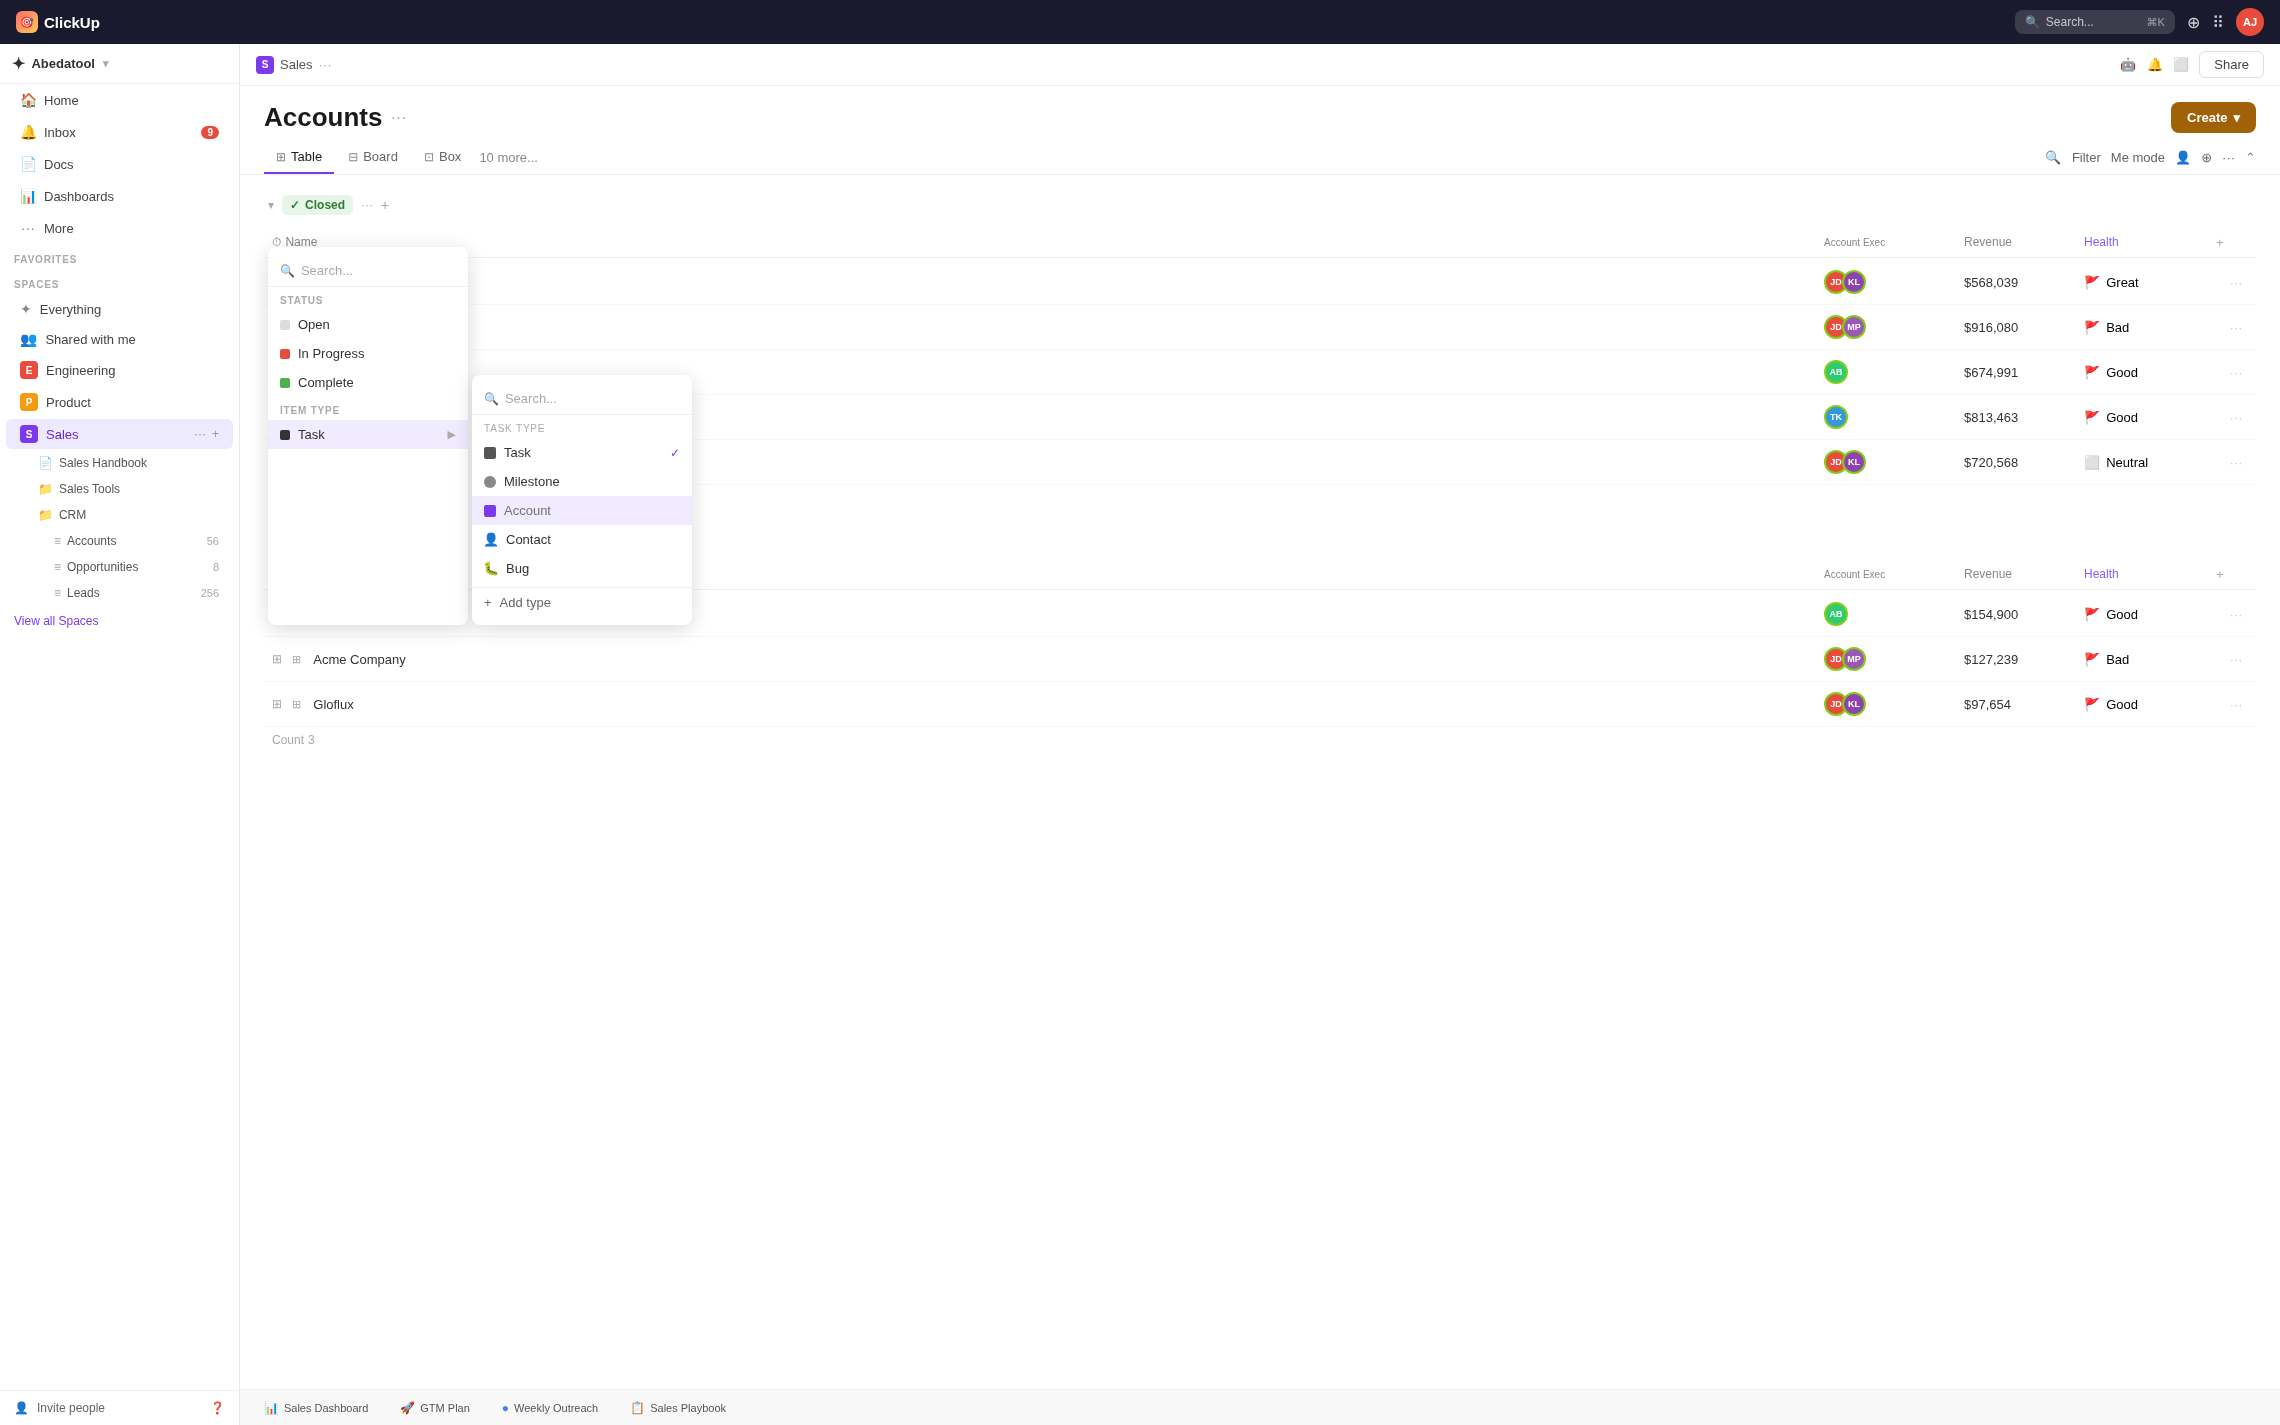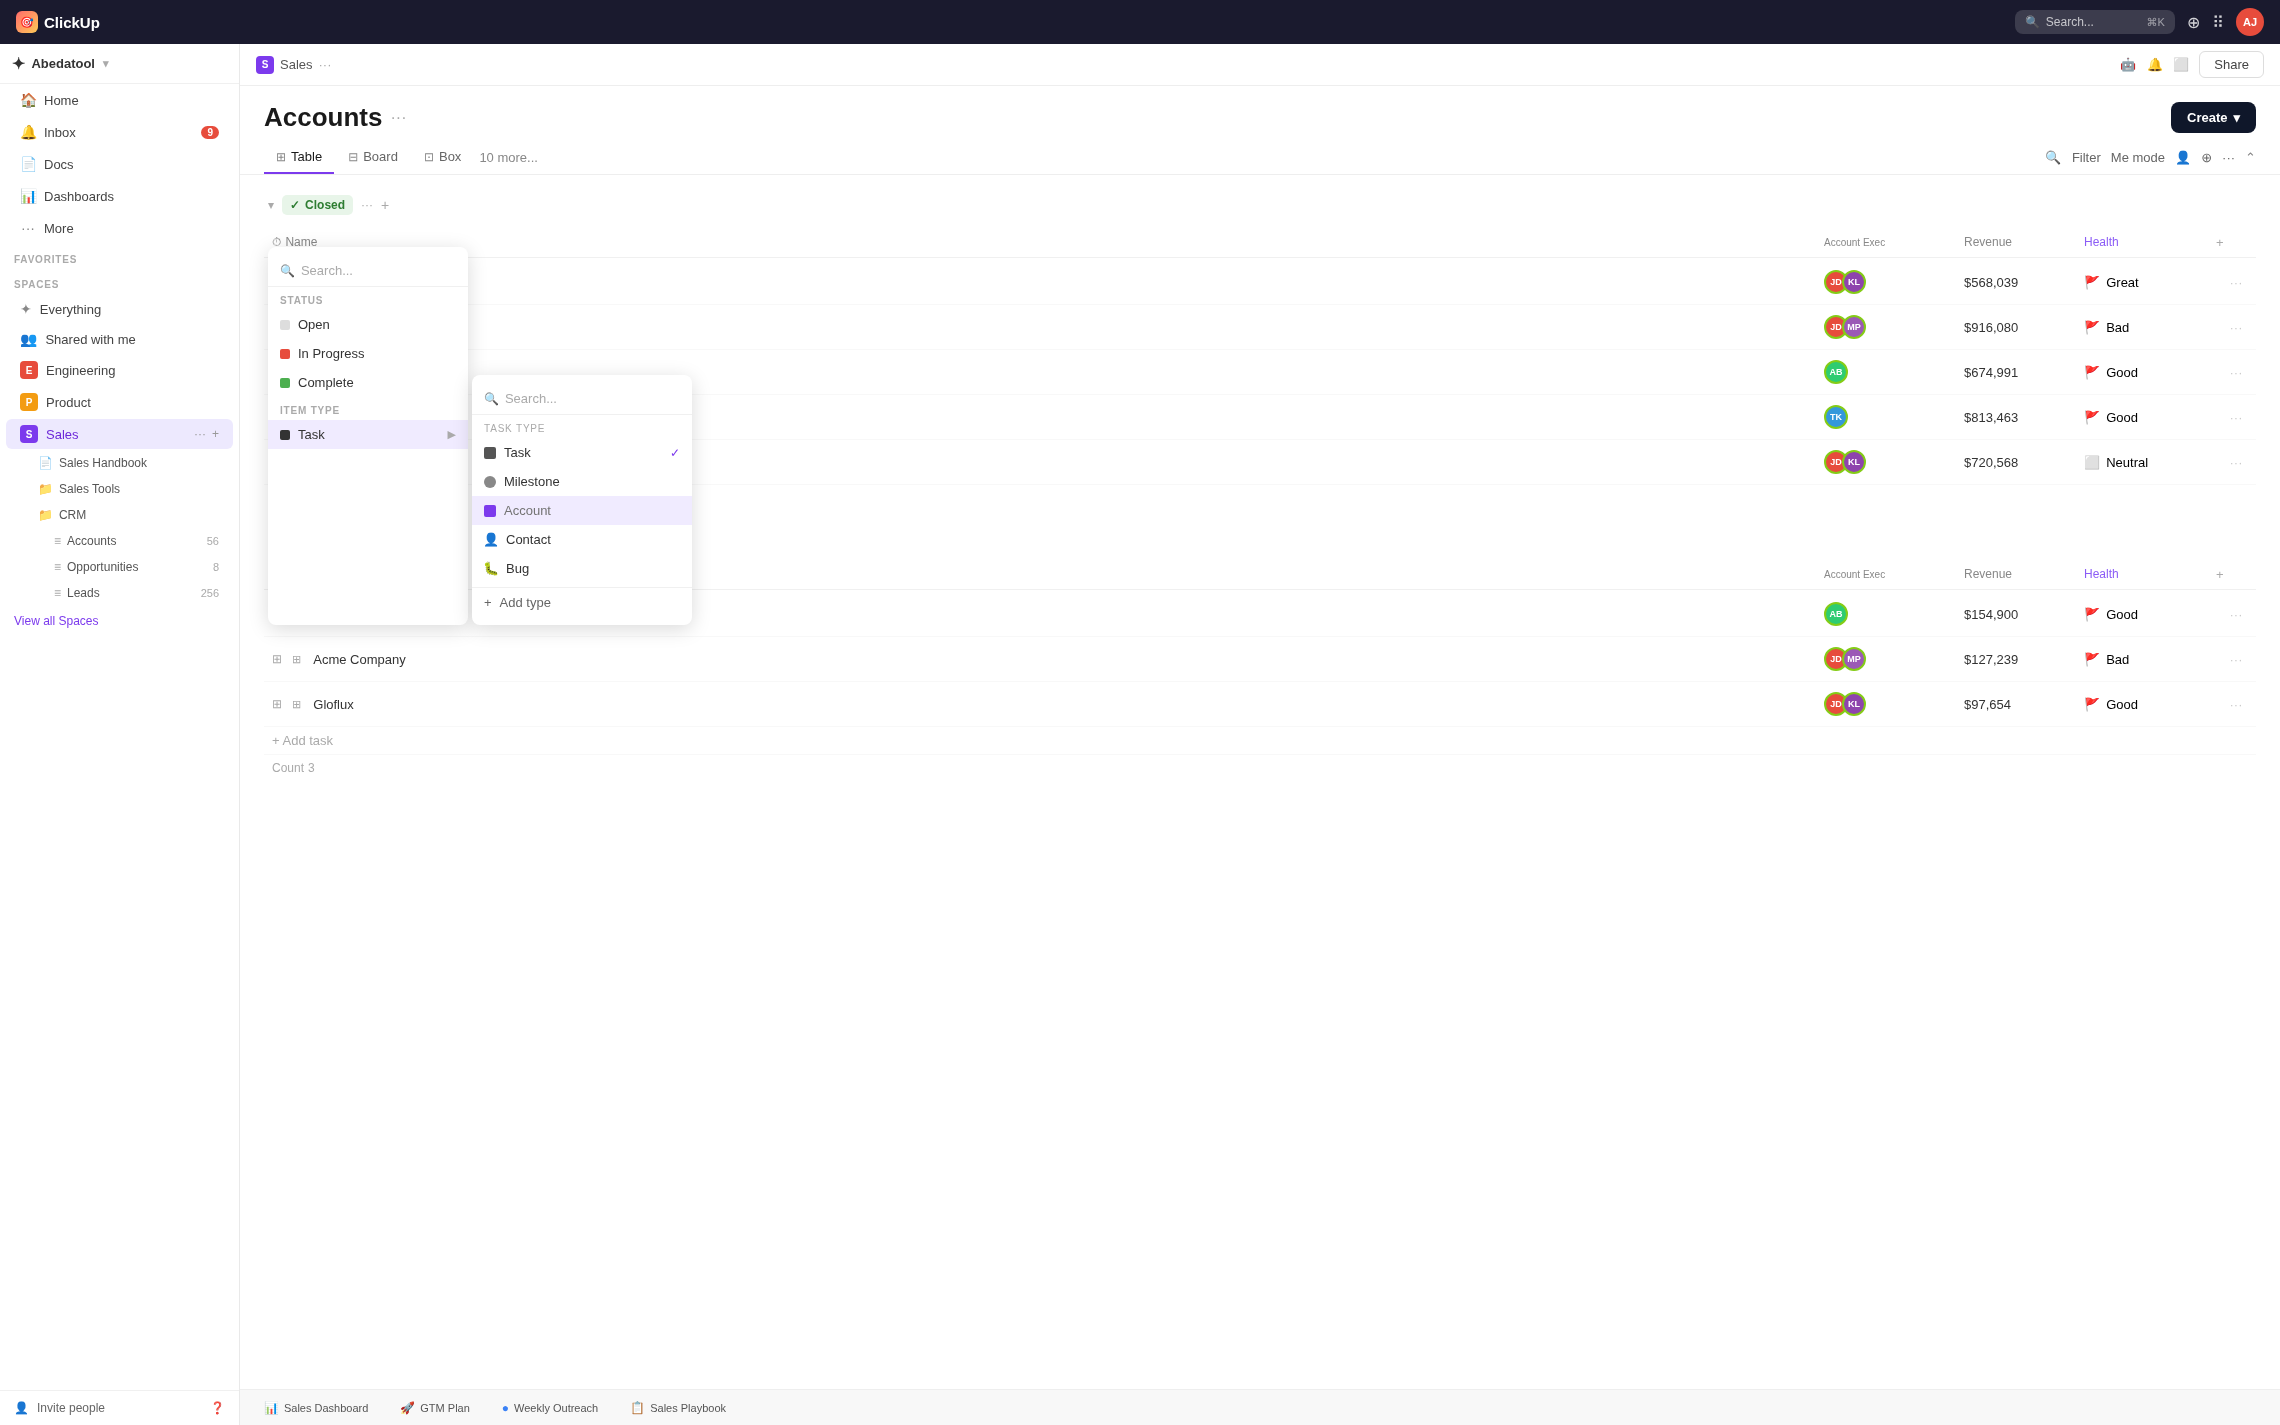--- a/index.html
+++ b/index.html
@@ -56,21 +56,21 @@
     .breadcrumb-item .space-badge { width: 18px; height: 18px; border-radius: 4px; background: #7c3aed; display: flex; align-items: center; justify-content: center; color: #fff; font-size: 10px; font-weight: 700; }
     .breadcrumb-dots { color: #aaa; cursor: pointer; font-size: 13px; }
     .breadcrumb-actions { margin-left: auto; display: flex; align-items: center; gap: 10px; }
     .share-btn { background: #fff; border: 1px solid #ddd; border-radius: 6px; padding: 5px 14px; font-size: 13px; cursor: pointer; color: #444; }
 
     
     .page-header { padding: 16px 24px 0; }
     .page-title-row { display: flex; align-items: center; gap: 8px; margin-bottom: 8px; }
     .page-title { font-size: 26px; font-weight: 700; color: #1a1a1a; }
     .page-title-dots { color: #aaa; font-size: 16px; cursor: pointer; }
-    .create-btn { margin-left: auto; background: #0f172a; color: #fff; border: none; border-radius: 8px; padding: 8px 16px; font-size: 13px; font-weight: 600; cursor: pointer; display: flex; align-items: center; gap: 6px; }
+    .create-btn { margin-left: auto; background: #a16207; color: #fff; border: none; border-radius: 8px; padding: 8px 16px; font-size: 13px; font-weight: 600; cursor: pointer; display: flex; align-items: center; gap: 6px; }
     .add-description { color: #aaa; font-size: 13px; cursor: pointer; margin-bottom: 12px; }
 
     
     .tabs-bar { display: flex; align-items: center; padding: 0 24px; border-bottom: 1px solid #eee; gap: 2px; }
     .tab-item { display: flex; align-items: center; gap: 5px; padding: 8px 12px; color: #666; font-size: 13px; cursor: pointer; border-bottom: 2px solid transparent; }
     .tab-item.active { color: #1a1a1a; border-bottom-color: #7c3aed; font-weight: 500; }
     .tab-item .tab-icon { font-size: 12px; color: #888; }
     .tab-more { color: #888; font-size: 13px; cursor: pointer; margin-left: 4px; }
     .tabs-right { margin-left: auto; display: flex; align-items: center; gap: 10px; color: #666; font-size: 13px; }
     .tabs-right span { cursor: pointer; }
@@ -512,23 +512,20 @@
           </div>
         </div>
         <div class="row-revenue">$97,654</div>
         <div class="row-health">
           <span style="color:#2ecc71;">🚩</span>
           <span>Good</span>
         </div>
         <div class="row-actions">···</div>
       </div>
 
-      <div class="table-row" style="color:#aaa; font-size:13px; padding: 6px 8px;">
-        <span>+ Add task</span>
-      </div>
 
       <div class="count-row">
         <span>Count</span>
         <span>3</span>
       </div>
 
       <div class="dropdown-overlay">
         <div class="status-dropdown">
           <div class="status-dropdown-search">
             <span class="search-icon-small">🔍</span>

